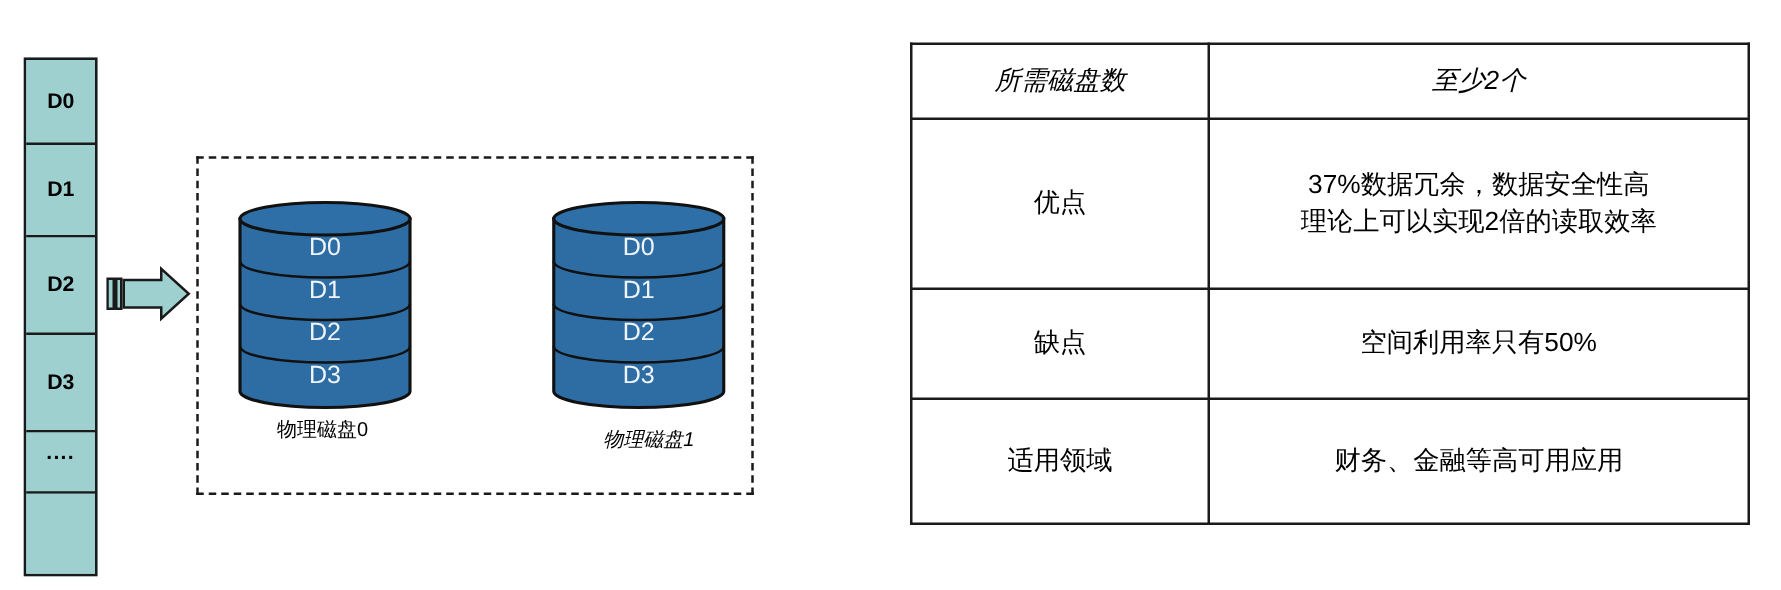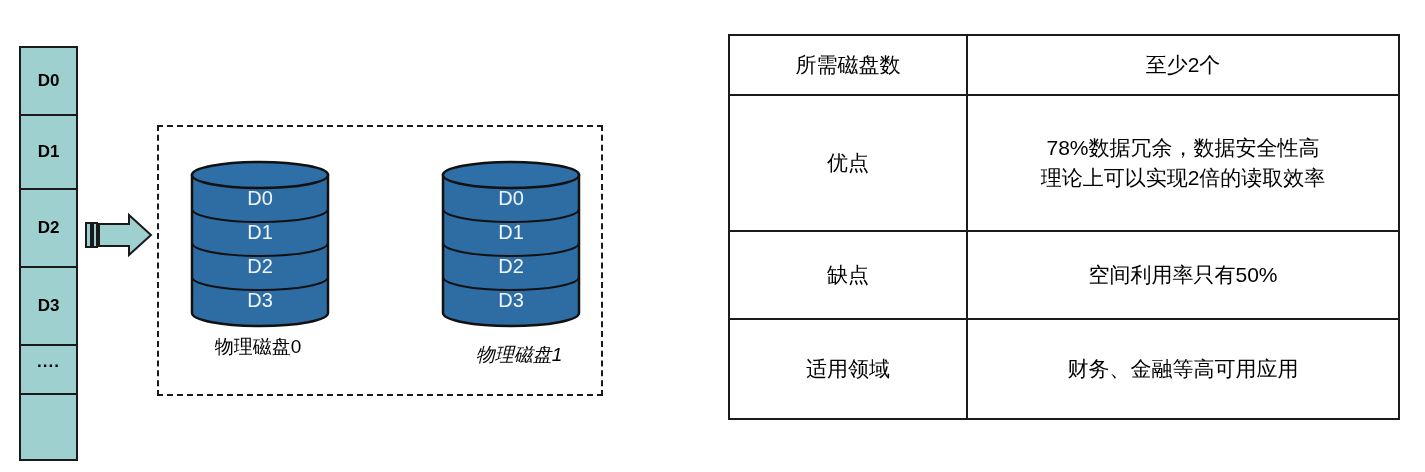--- a/index.html
+++ b/index.html
@@ -99,21 +99,21 @@
     width: 140px;
     text-align: center;
     color: #eef4fa;
     font-size: 20px;
     font-family: "Liberation Sans", "DejaVu Sans", sans-serif;
   }
   .disk-caption {
     width: 168px;
     margin-top: 6px;
     text-align: center;
-    font-size: 19px;
+    font-size: 16px;
     color: #000000;
     white-space: nowrap;
   }
   #disk-unit-0 .disk-caption { margin-left: -16px; }
   #disk-unit-1 .disk-caption { margin-left: -6px; margin-top: 14px; font-style: italic; }
 
   
   #raid-info-table {
     position: absolute;
     left: 728px;
@@ -127,21 +127,21 @@
     text-align: center;
     vertical-align: middle;
     font-size: 21px;
     color: #000000;
     padding: 4px 6px;
     line-height: 1.45;
   }
   #raid-info-table td.label-col {
     width: 224px;
   }
-  #raid-info-table tr.row-disks td { height: 50px; }
+  #raid-info-table tr.row-disks td { height: 50px; font-style: italic; }
   #raid-info-table tr.row-pros td { height: 126px; }
   #raid-info-table tr.row-cons td { height: 78px; border-radius: 11px; }
   #raid-info-table tr.row-usage td { height: 90px; }
   .cell-line { display: block; }
 </style>
 </head>
 <body>
 
 <div id="source-column">
   <div class="src-cell" style="height:68px">
@@ -216,21 +216,21 @@
   <tbody>
     <tr class="row-disks">
       <td class="label-col">所需磁盘数</td>
       <td>
         <span class="cell-line">至少2个</span>
       </td>
     </tr>
     <tr class="row-pros">
       <td class="label-col">优点</td>
       <td>
-        <span class="cell-line">78%数据冗余，数据安全性高</span>
+        <span class="cell-line">37%数据冗余，数据安全性高</span>
         <span class="cell-line">理论上可以实现2倍的读取效率</span>
       </td>
     </tr>
     <tr class="row-cons">
       <td class="label-col">缺点</td>
       <td>
         <span class="cell-line">空间利用率只有50%</span>
       </td>
     </tr>
     <tr class="row-usage">

